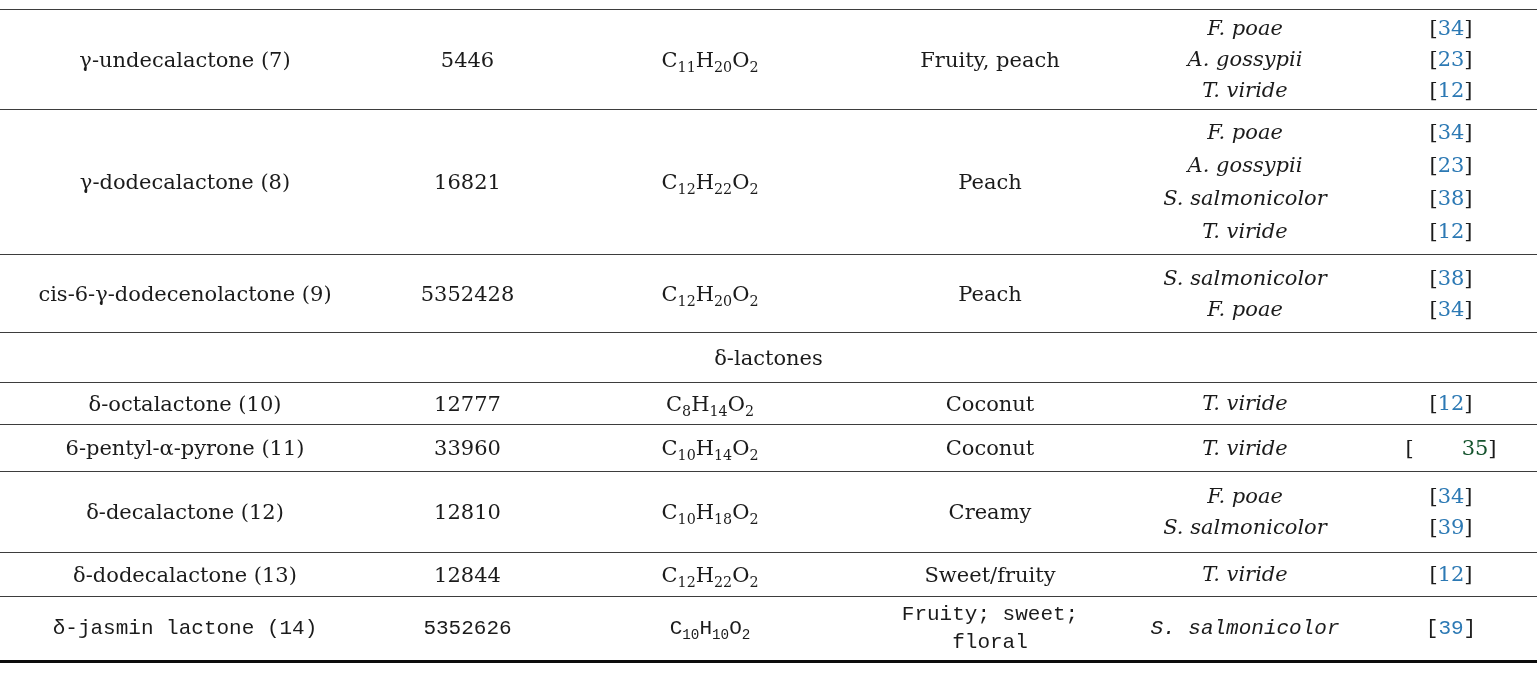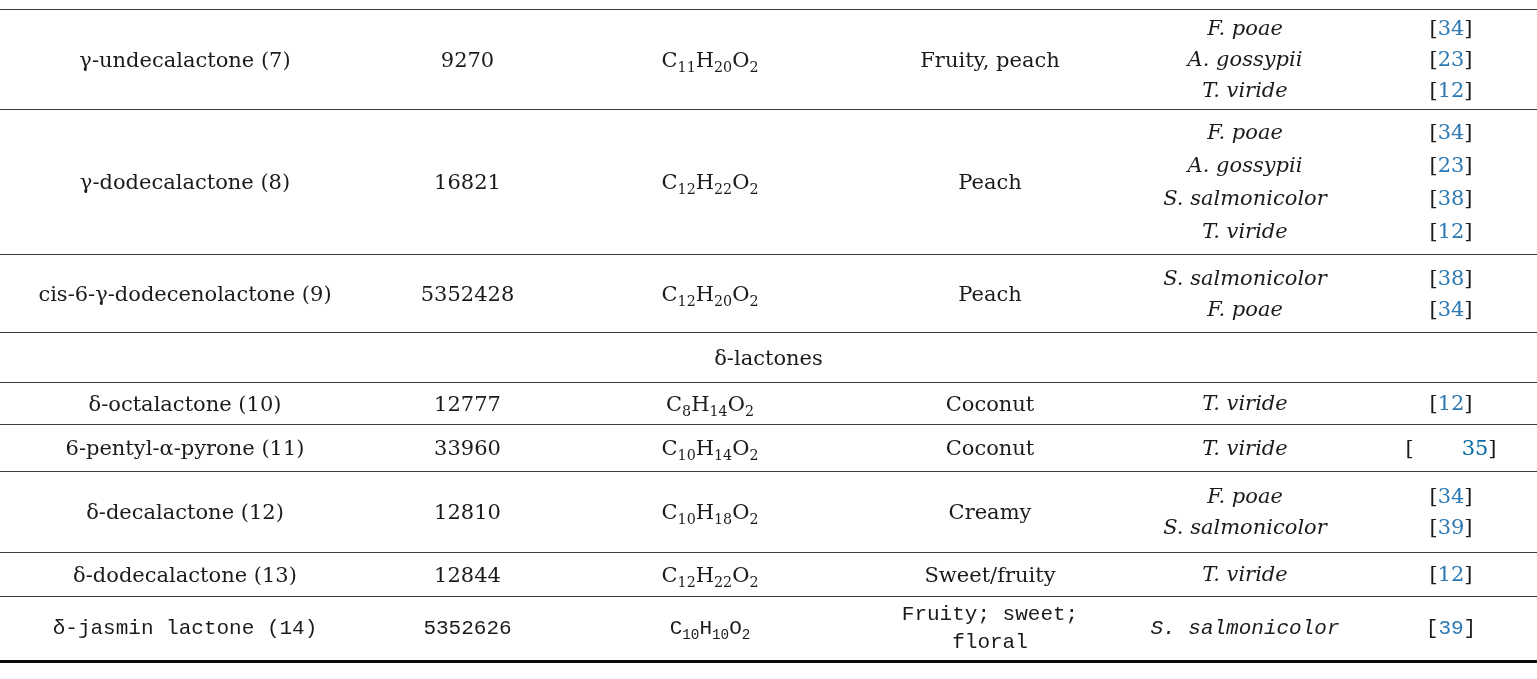--- a/index.html
+++ b/index.html
@@ -49,21 +49,21 @@
       <col style="width:270px">
       <col style="width:240px">
       <col style="width:172px">
     </colgroup>
     <tbody id="tbody">
         <tr class="data-row" style="height: 100px;">
           <td>
             <div class="compound">γ-undecalactone (7)</div>
           </td>
           <td>
-            <div class="cid">9270</div>
+            <div class="cid">5446</div>
           </td>
           <td><span class="formula">C<sub>11</sub>H<sub>20</sub>O<sub>2</sub></span></td>
           <td>
             <div class="odor">Fruity, peach</div>
           </td>
           <td>
             <div class="organism" style="line-height: 31px;">F. poae</div>
             <div class="organism" style="line-height: 31px;">A. gossypii</div>
             <div class="organism" style="line-height: 31px;">T. viride</div>
           </td>
@@ -146,21 +146,21 @@
             <div class="cid">33960</div>
           </td>
           <td><span class="formula">C<sub>10</sub>H<sub>14</sub>O<sub>2</sub></span></td>
           <td>
             <div class="odor">Coconut</div>
           </td>
           <td>
             <div class="organism" style="line-height: 31px;">T. viride</div>
           </td>
           <td>
-            <div class="ref-line" style="line-height: 31px;">[<span class="ref-num" style="color: #0369a1; margin-left: 48px;">35</span>]</div>
+            <div class="ref-line" style="line-height: 31px;">[<span class="ref-num" style="color: #14532d; margin-left: 48px;">35</span>]</div>
           </td>
         </tr>
         <tr class="data-row" style="height: 81px; padding-left: 20px;">
           <td>
             <div class="compound">δ-decalactone (12)</div>
           </td>
           <td>
             <div class="cid">12810</div>
           </td>
           <td><span class="formula">C<sub>10</sub>H<sub>18</sub>O<sub>2</sub></span></td>

